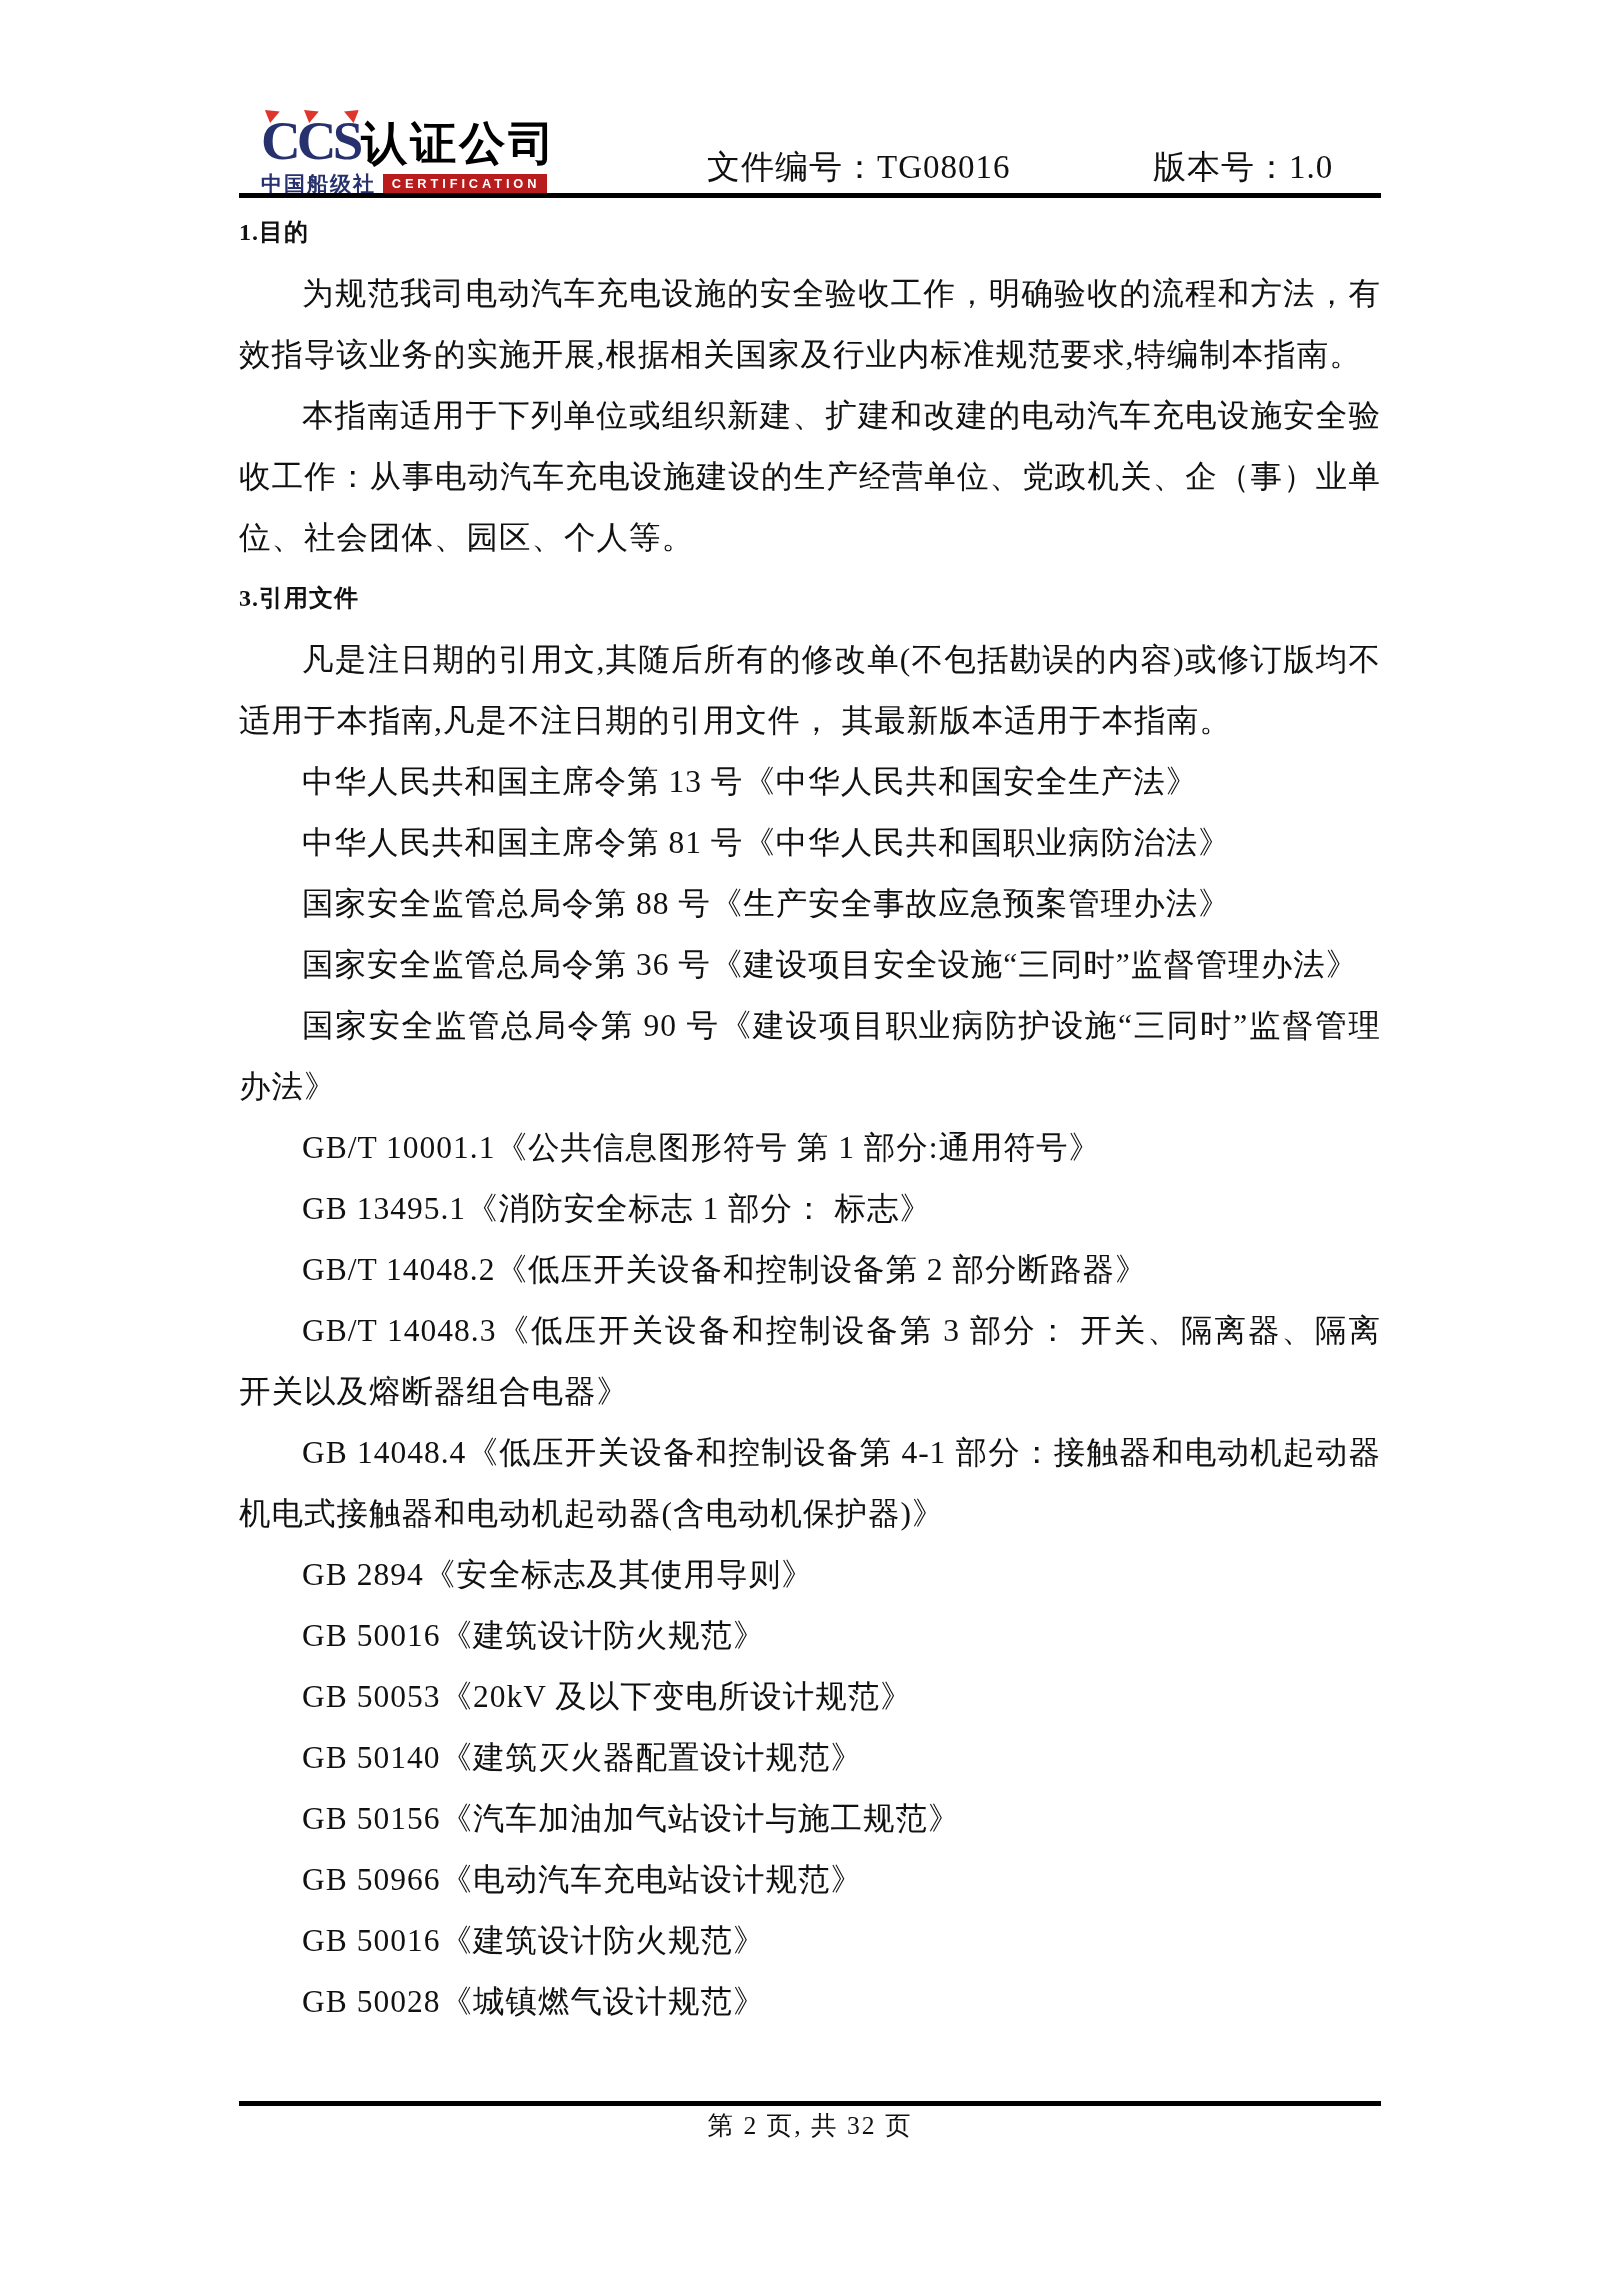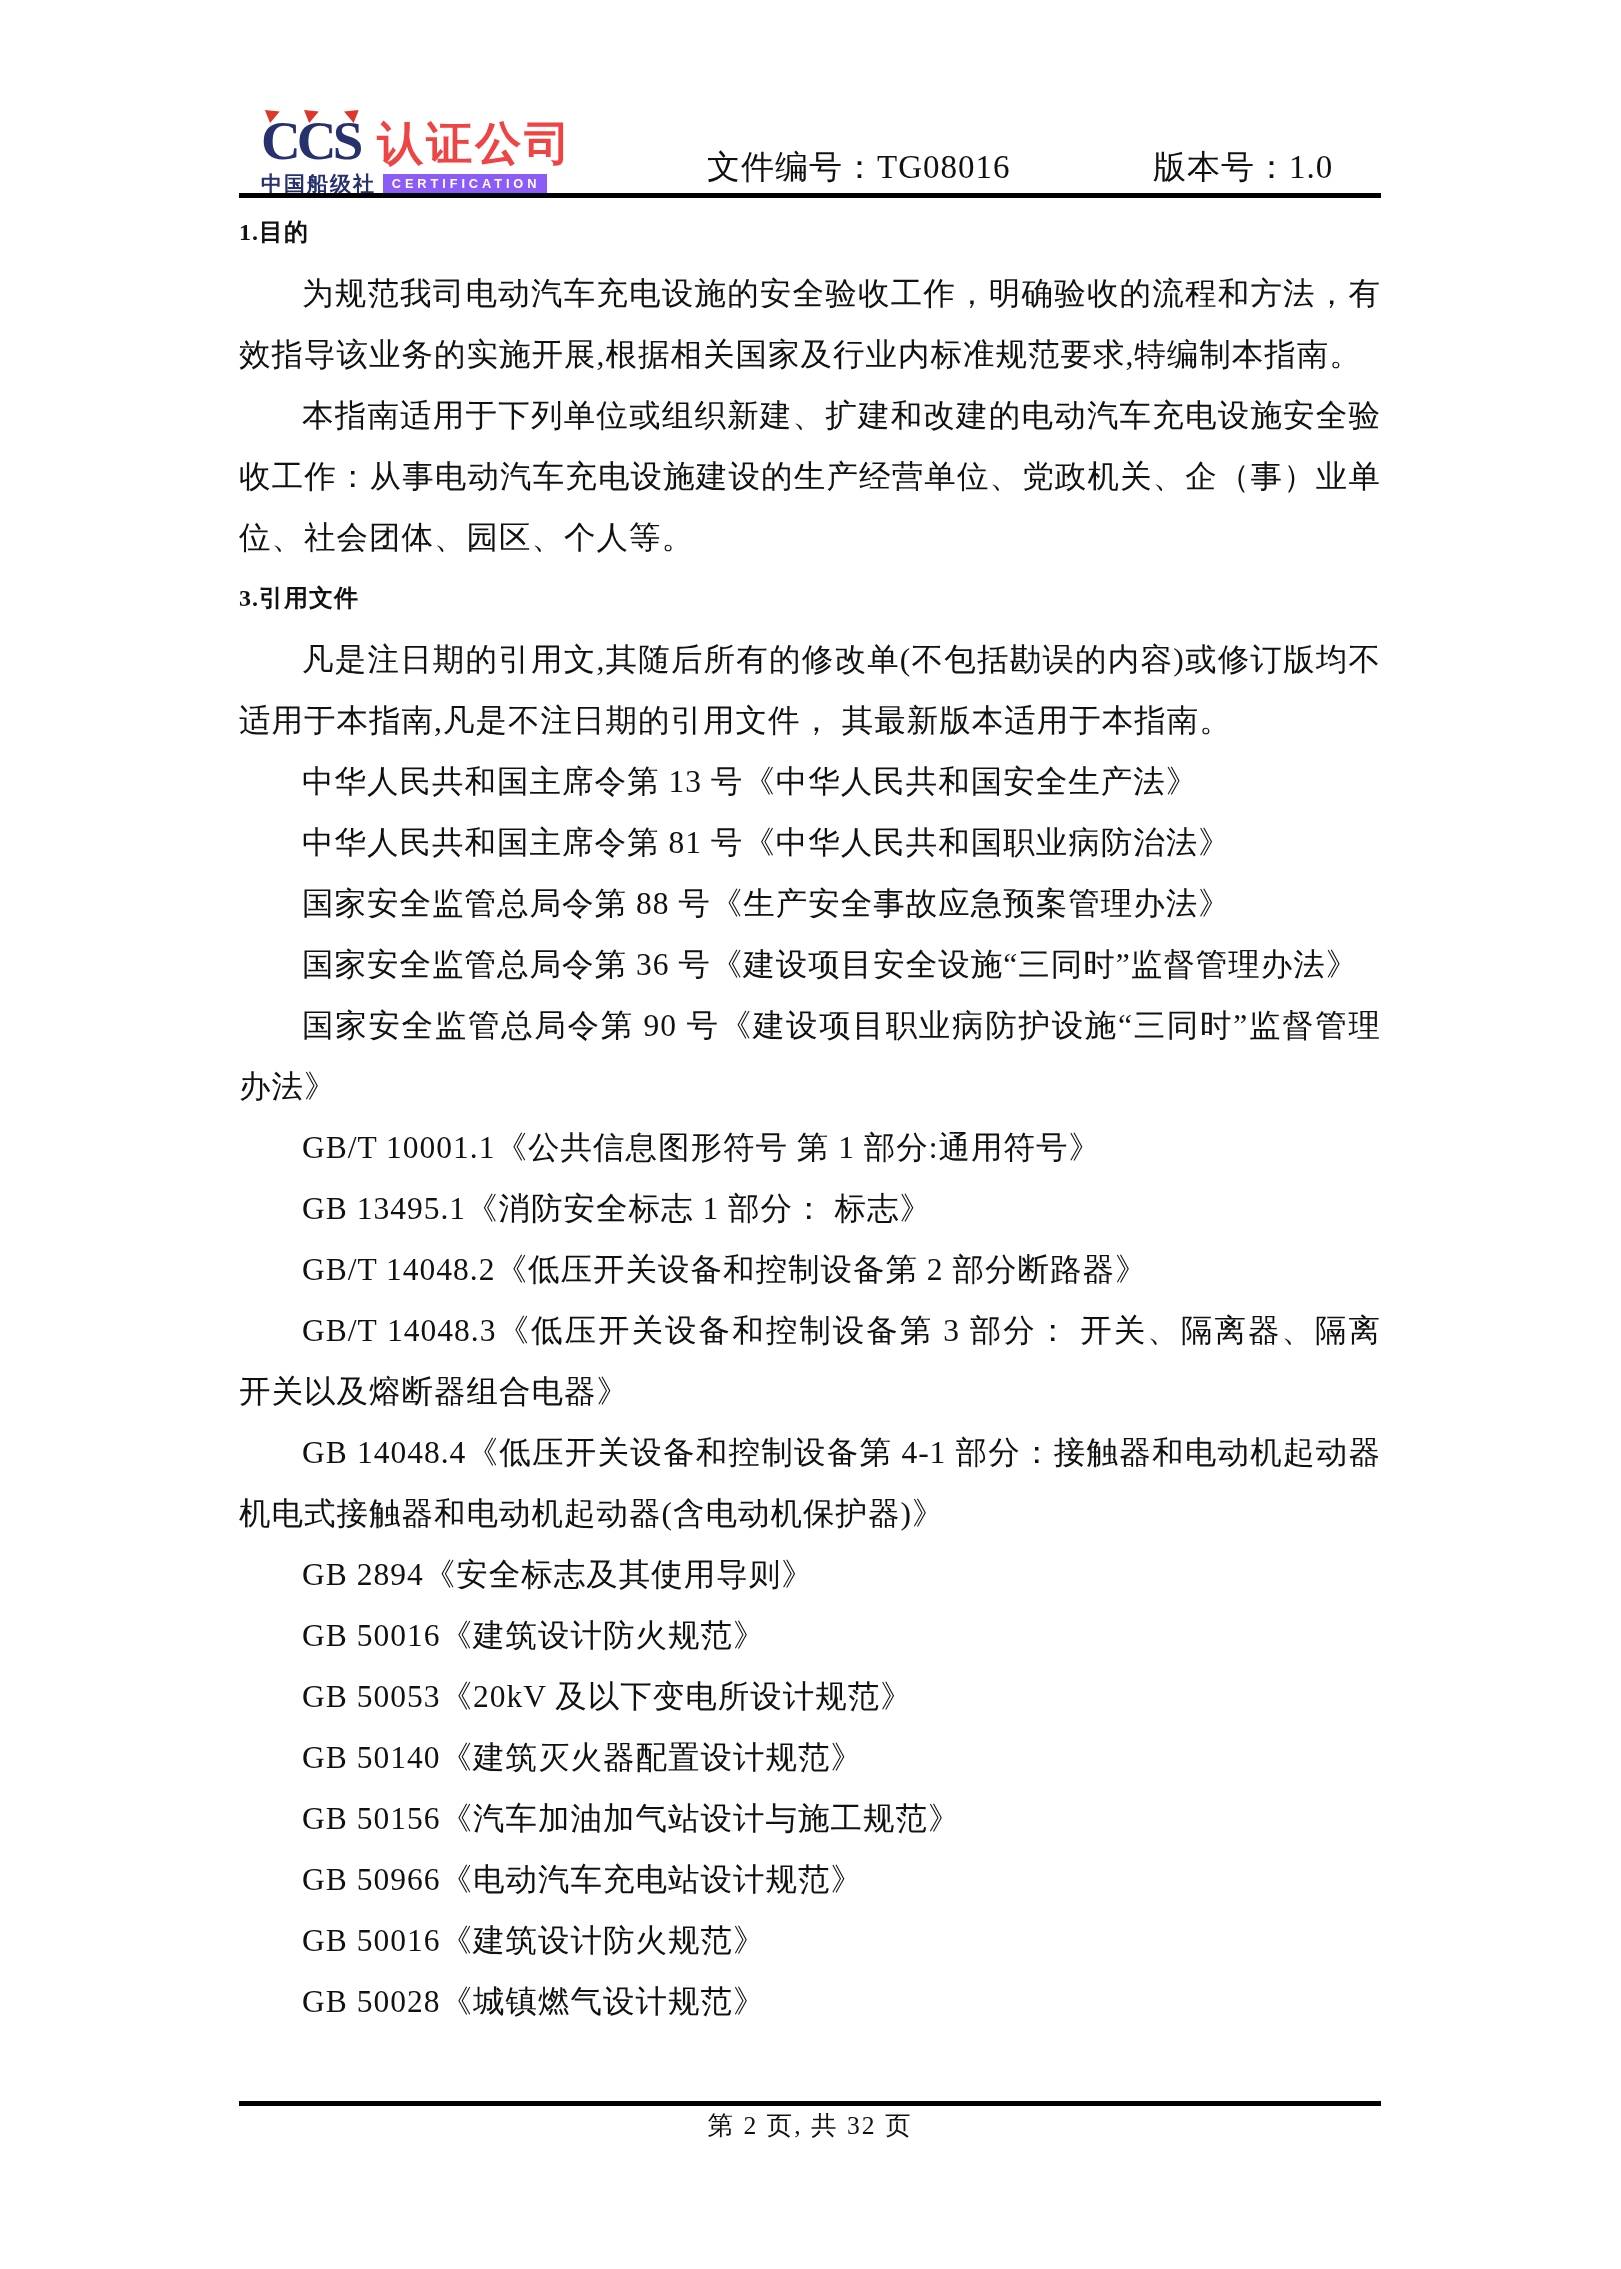--- a/index.html
+++ b/index.html
@@ -24,28 +24,28 @@
   }
   .flame {
     position:absolute; width:14.8px; height:12.8px; background:#de352c;
     clip-path:polygon(0 0, 100% 10%, 35% 100%);
   }
   .f1 { left:3.9px;  top:-5.9px; }
   .f2 { left:43px; top:-5.9px; }
   .f3 { left:83px; top:-5.9px; transform:scaleX(-1); }
   .brand-cn {
     font-weight:bold; font-size:46px; line-height:1;
-    color:#ef4444; letter-spacing:3px; margin-left:18px;
+    color:#000000; letter-spacing:3px; margin-left:2px;
   }
   .logo-bottom { display:flex; align-items:center; margin-top:3px; }
   .sub-cn {
     font-weight:bold; font-size:21px; color:#27316e; letter-spacing:2px;
   }
   .sub-en {
-    margin-left:6.9px; background:#8b5cf6; color:#ffffff;
+    margin-left:6.9px; background:#b91c1c; color:#ffffff;
     font-family:"Liberation Sans","DejaVu Sans",sans-serif;
     font-weight:bold; font-size:12.8px; letter-spacing:3.9px;
     padding:3.9px 6.9px 3px 8.9px; line-height:1;
   }
   .doc-number, .version {
     position:absolute; top:145px; font-size:33px; letter-spacing:1px;
     white-space:nowrap;
   }
   .doc-number { left:707px; }
   .version    { left:1153px; }

